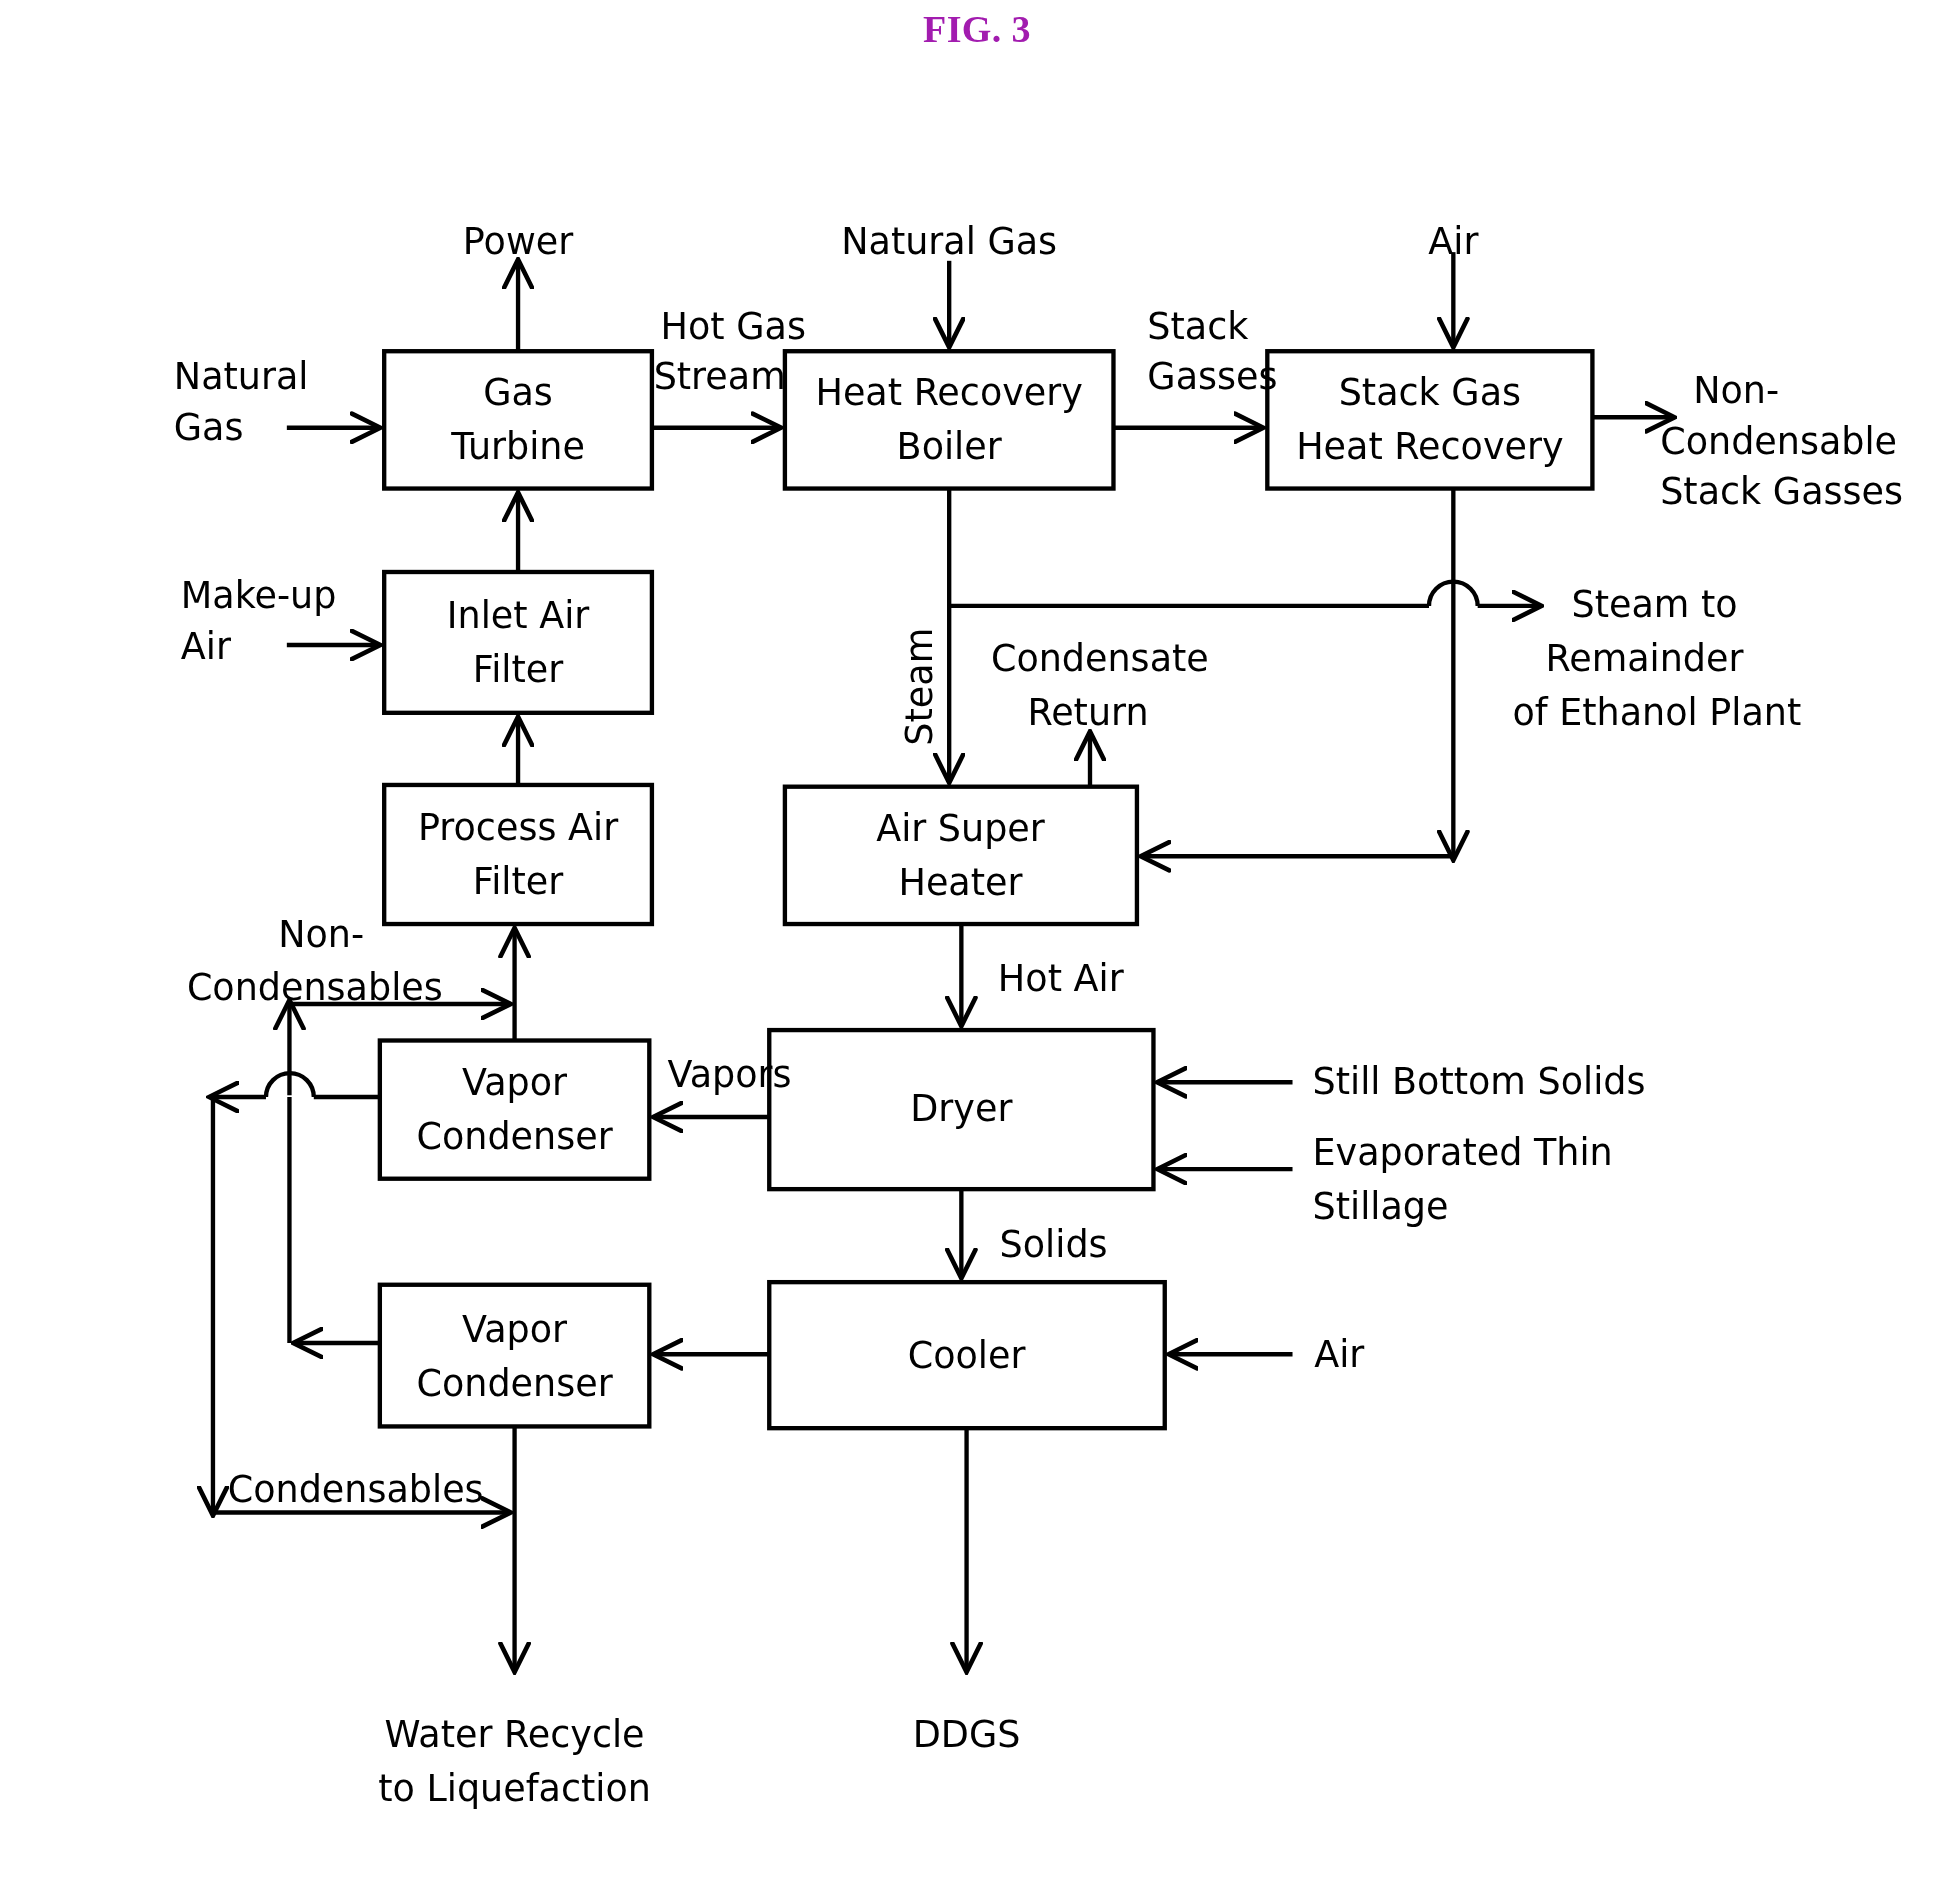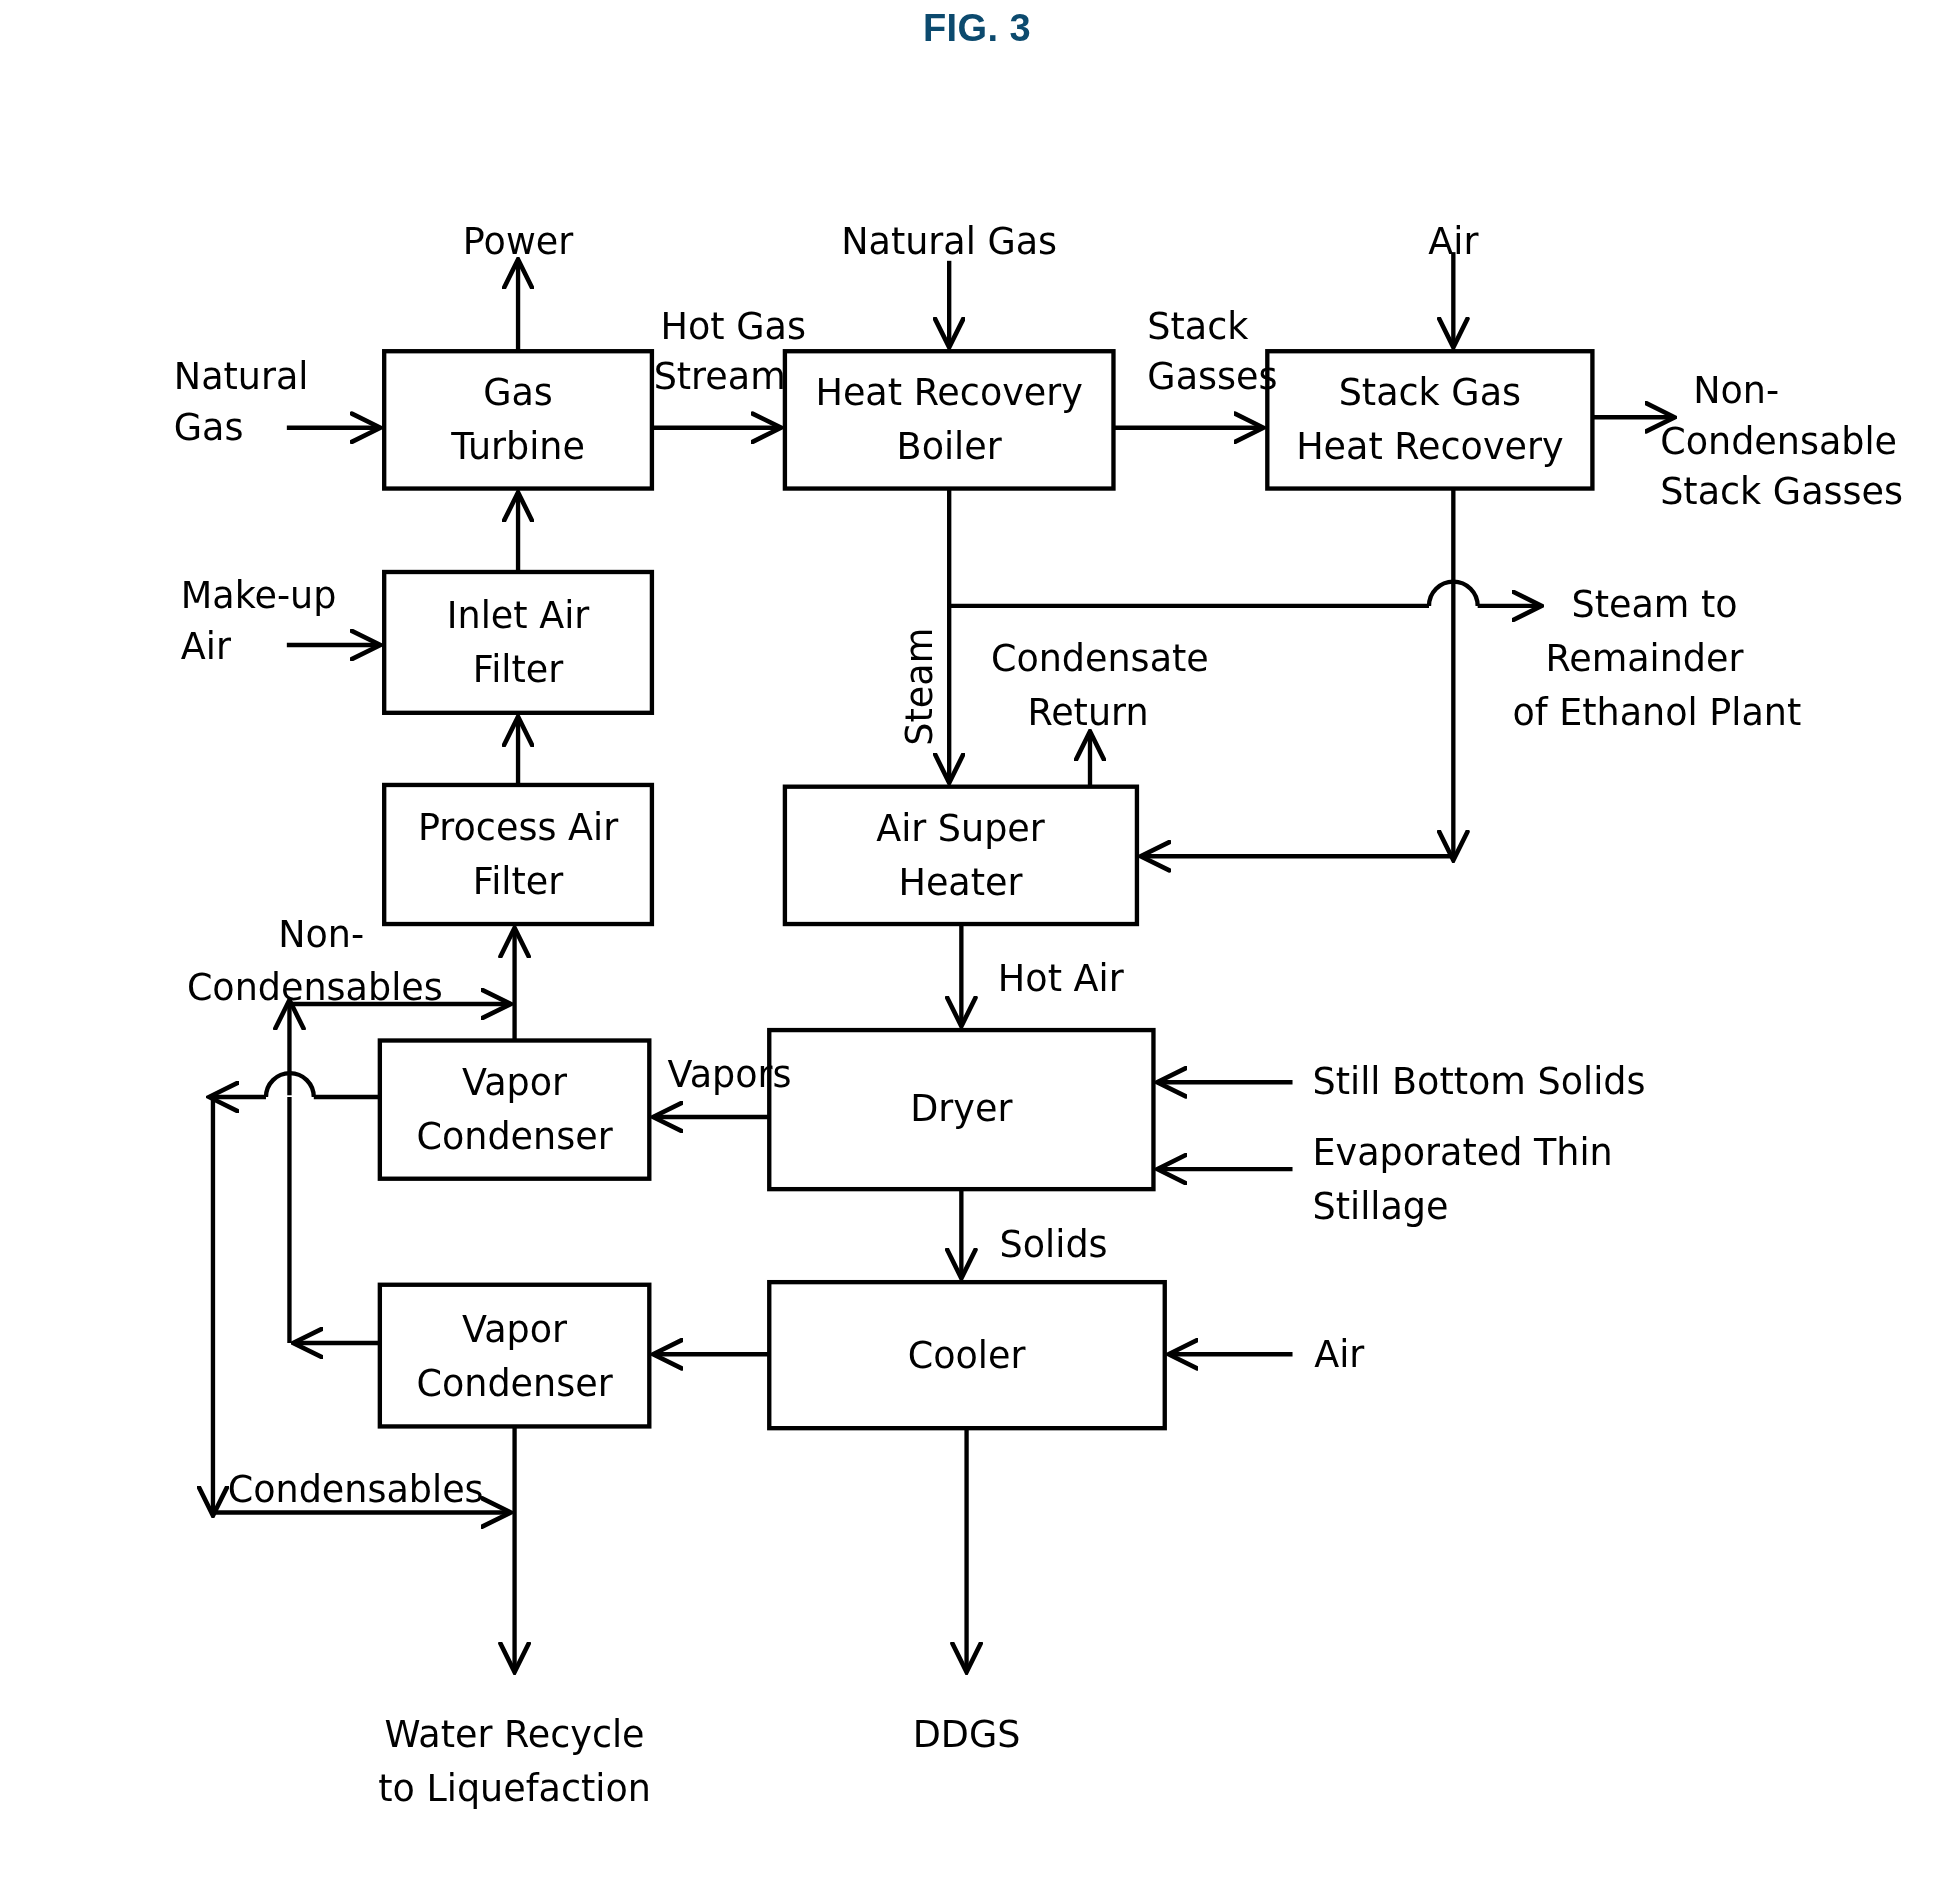--- a/index.html
+++ b/index.html
@@ -17,25 +17,25 @@
     height: 1895px;
     background: #ffffff;
     overflow: hidden;
   }
   #fig-title {
     position: absolute;
     top: 7px;
     left: 0;
     width: 1954px;
     text-align: center;
-    font-family: Liberation Sans, sans-serif;
+    font-family: Liberation Serif, serif;
     font-weight: bold;
     font-size: 38px;
     letter-spacing: 0.4px;
-    color: #0c4a6e;
+    color: #a21caf;
   }
   svg#diagram {
     position: absolute;
     top: 0;
     left: 0;
     width: 1954px;
     height: 1895px;
   }
   .box-label, .flow-label {
     font-family: "DejaVu Sans", "Liberation Sans", sans-serif;

